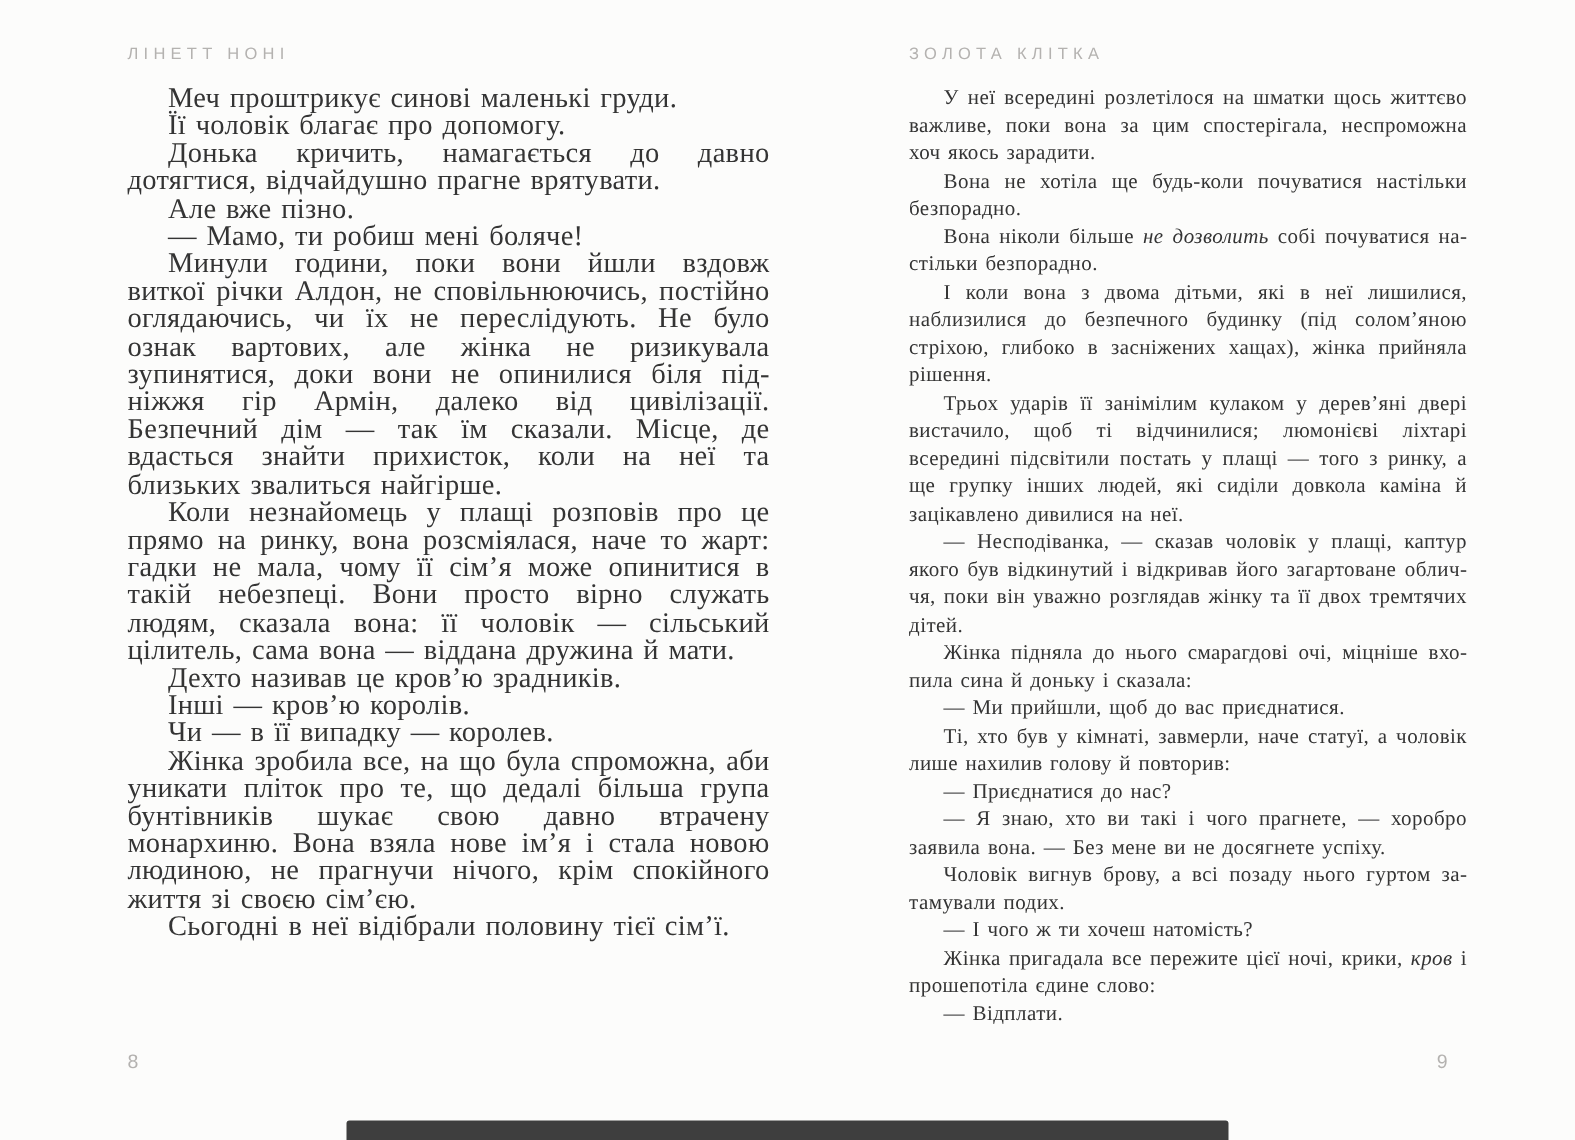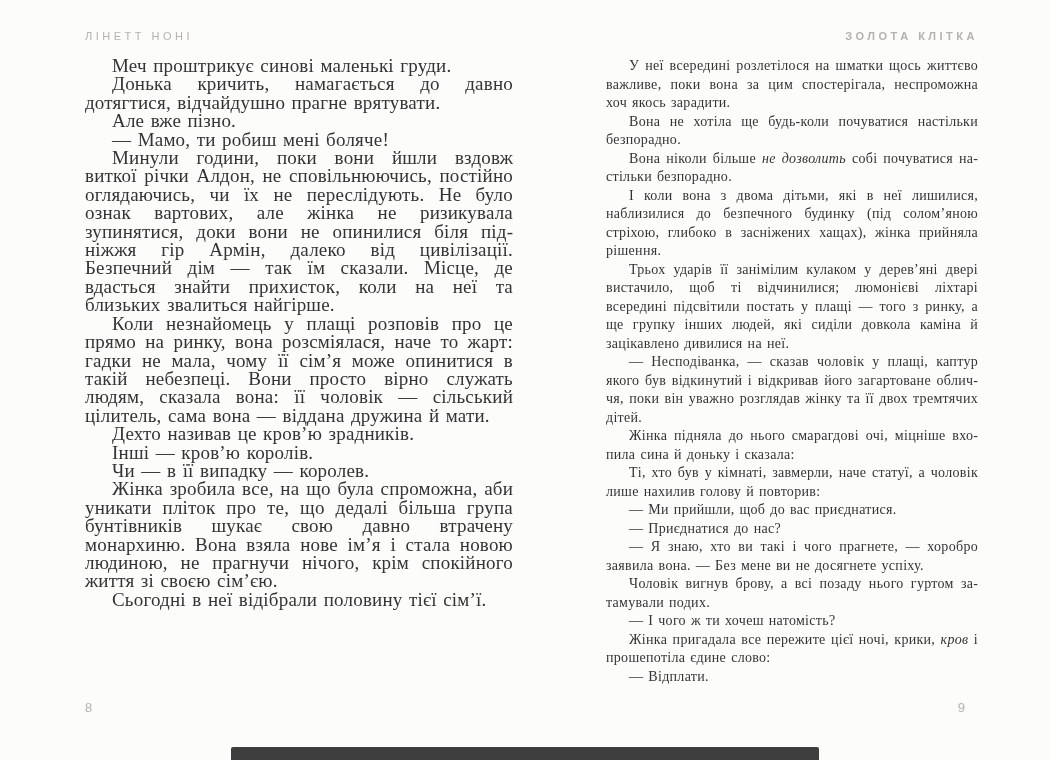--- a/index.html
+++ b/index.html
@@ -40,21 +40,21 @@
     width: 372px;
   }
   .running-head {
     font-family: "Liberation Sans", sans-serif;
     font-size: 11px;
     font-weight: 400;
     letter-spacing: 3.5px;
     color: var(--muted);
     white-space: nowrap;
   }
-  .page-right .running-head { text-align: right; font-weight: bold; }
+  .page-right .running-head { text-align: left; }
   .body-text {
     margin-top: 15px;
     color: var(--body-text);
     text-align: justify;
     hyphens: manual;
     -webkit-hyphens: manual;
   }
   .page-left .body-text {
     font-size: 19px;
     line-height: 18.4px;
@@ -92,20 +92,21 @@
 </head>
 <body>
 
 <div class="spread">
 
   <div class="page page-left">
     <div class="page-inner">
       <div class="running-head">ЛІНЕТТ НОНІ</div>
       <div class="body-text">
           <p>Меч проштрикує синові маленькі груди.</p>
+          <p>Її чоловік благає про допомогу.</p>
           <p>Донька кричить, намагається до давно дотягтися, від­чайдушно прагне врятувати.</p>
           <p>Але вже пізно.</p>
           <p>— Мамо, ти робиш мені боляче!</p>
           <p>Минули години, поки вони йшли вздовж виткої річки Алдон, не сповільнюючись, постійно оглядаючись, чи їх не переслідують. Не було ознак вартових, але жінка не ризикувала зупинятися, доки вони не опинилися біля під­ніжжя гір Армін, далеко від цивілізації. Безпечний дім — так їм сказали. Місце, де вдасться знайти прихисток, ко­ли на неї та близьких звалиться найгірше.</p>
           <p>Коли незнайомець у плащі розповів про це прямо на ринку, вона розсміялася, наче то жарт: гадки не мала, чому її сім’я може опинитися в такій небезпеці. Вони просто вірно служать людям, сказала вона: її чоловік — сільський цілитель, сама вона — віддана дружина й мати.</p>
           <p>Дехто називав це кров’ю зрадників.</p>
           <p>Інші — кров’ю королів.</p>
           <p>Чи — в її випадку — королев.</p>
           <p>Жінка зробила все, на що була спроможна, аби уни­кати пліток про те, що дедалі більша група бунтівників шукає свою давно втрачену монархиню. Вона взяла нове ім’я і стала новою людиною, не прагнучи нічого, крім спокійного життя зі своєю сім’єю.</p>
           <p>Сьогодні в неї відібрали половину тієї сім’ї.</p>
@@ -118,22 +119,22 @@
     <div class="page-inner">
       <div class="running-head">ЗОЛОТА КЛІТКА</div>
       <div class="body-text">
           <p>У неї всередині розлетілося на шматки щось життєво важливе, поки вона за цим спостерігала, неспроможна хоч якось зарадити.</p>
           <p>Вона не хотіла ще будь-коли почуватися настільки безпорадно.</p>
           <p>Вона ніколи більше <em>не дозволить</em> собі почуватися на­стільки безпорадно.</p>
           <p>І коли вона з двома дітьми, які в неї лишилися, набли­зилися до безпечного будинку (під солом’яною стріхою, глибоко в засніжених хащах), жінка прийняла рішення.</p>
           <p>Трьох ударів її занімілим кулаком у дерев’яні двері ви­стачило, щоб ті відчинилися; люмонієві ліхтарі всередині підсвітили постать у плащі — того з ринку, а ще групку інших людей, які сиділи довкола каміна й зацікавлено дивилися на неї.</p>
           <p>— Несподіванка, — сказав чоловік у плащі, каптур якого був відкинутий і відкривав його загартоване облич­чя, поки він уважно розглядав жінку та її двох тремтячих дітей.</p>
           <p>Жінка підняла до нього смарагдові очі, міцніше вхо­пила сина й доньку і сказала:</p>
+          <p>— Ми прийшли, щоб до вас приєднатися.</p>
           <p>Ті, хто був у кімнаті, завмерли, наче статуї, а чоловік лише нахилив голову й повторив:</p>
-          <p>— Ми прийшли, щоб до вас приєднатися.</p>
           <p>— Приєднатися до нас?</p>
           <p>— Я знаю, хто ви такі і чого прагнете, — хоробро заявила вона. — Без мене ви не досягнете успіху.</p>
           <p>Чоловік вигнув брову, а всі позаду нього гуртом за­тамували подих.</p>
           <p>— І чого ж ти хочеш натомість?</p>
           <p>Жінка пригадала все пережите цієї ночі, крики, <em>кров</em> і прошепотіла єдине слово:</p>
           <p>— Відплати.</p>
         </div>
     </div>
     <div class="pagenum">9</div>
   </div>

